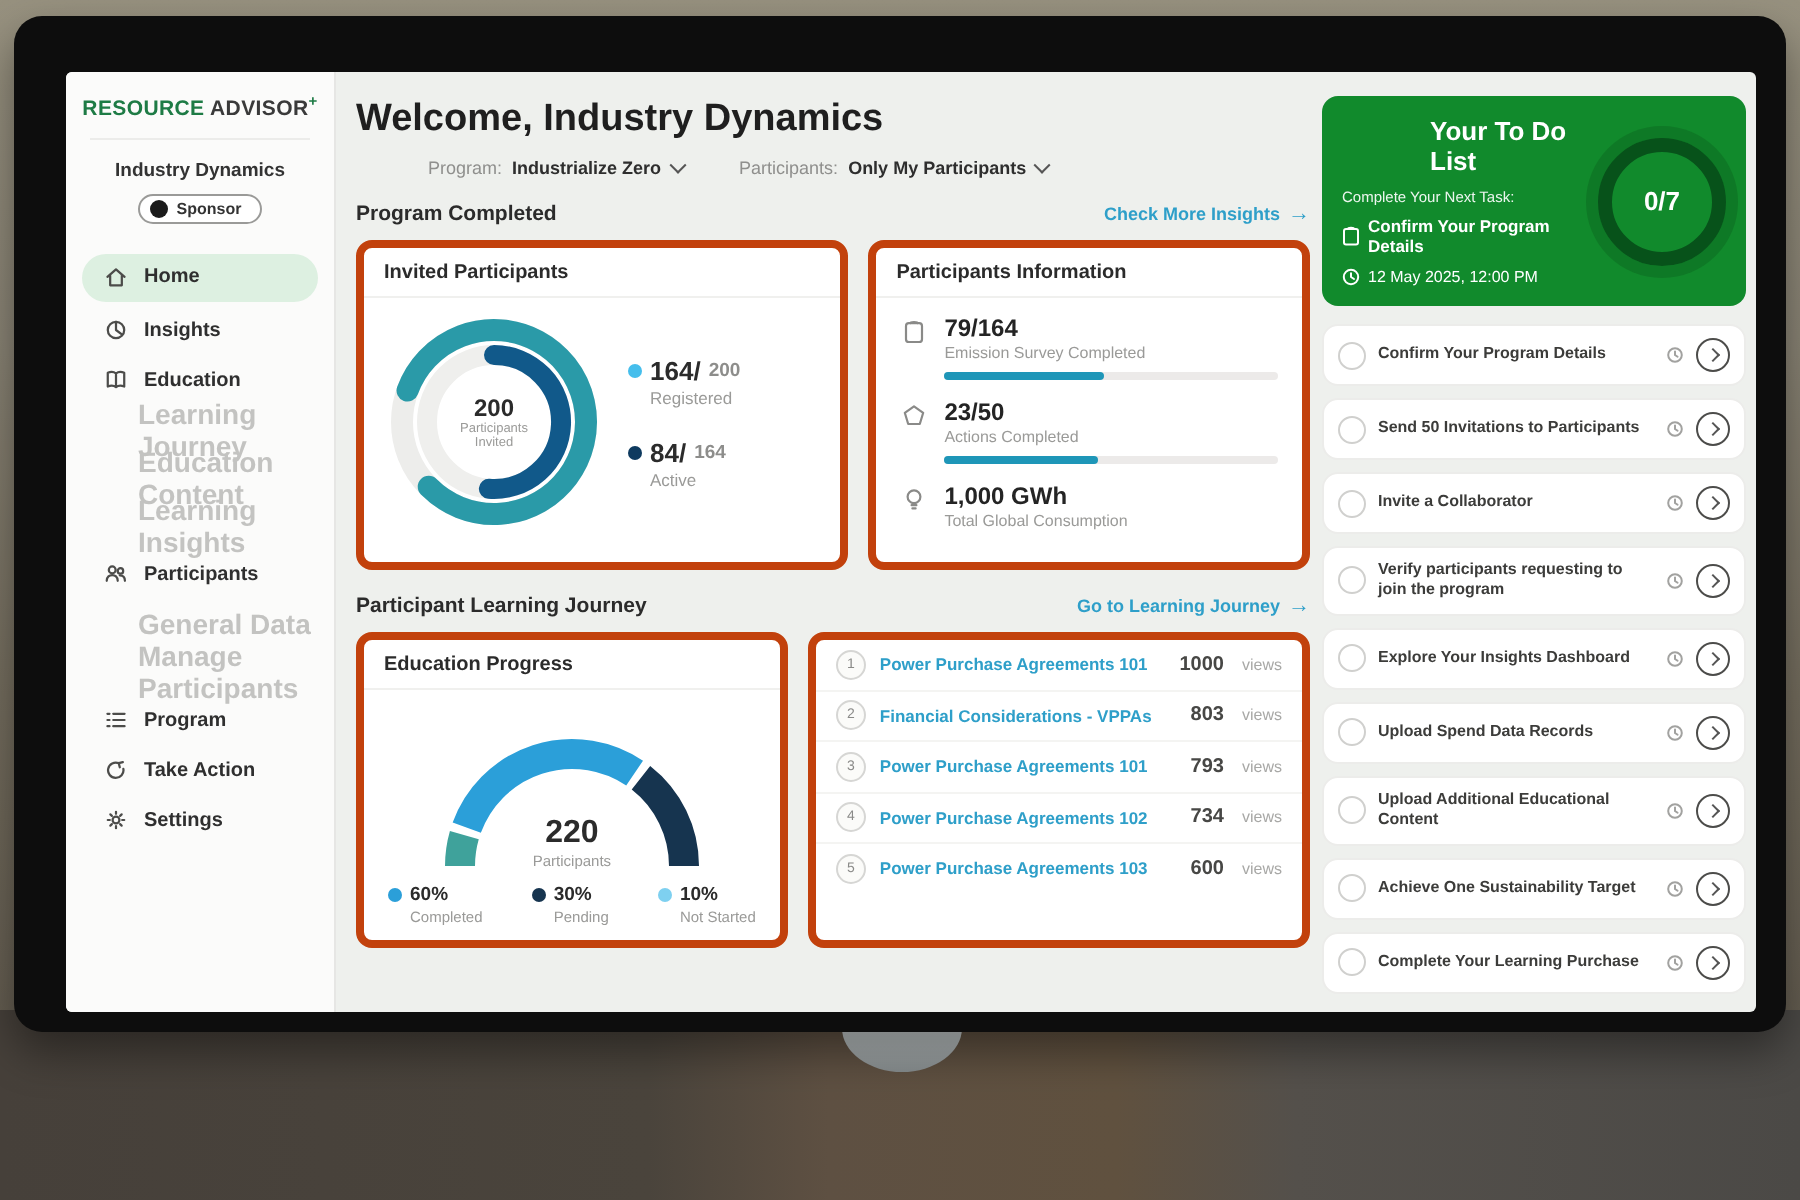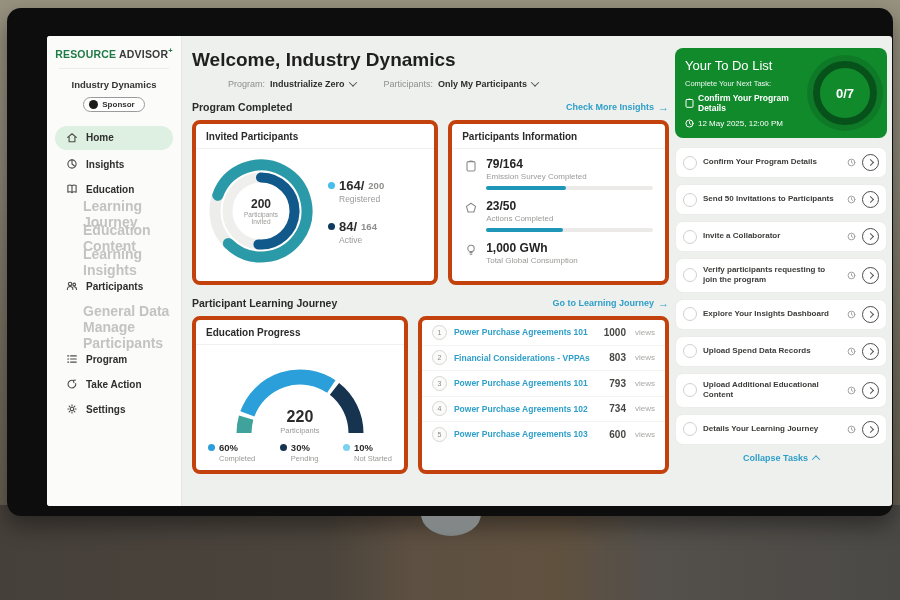--- a/index.html
+++ b/index.html
@@ -1,20 +1,20 @@
 <!DOCTYPE html>
 <html><head>
 <meta charset="utf-8">
 <style>
   html,body{margin:0;padding:0;width:900px;height:600px;overflow:hidden;background:#7b7568;font-family:"Liberation Sans",sans-serif;}
   .bg{position:absolute;inset:0;background:linear-gradient(180deg,#97917f 0%,#8a8475 28%,#746d5e 58%,#5b5449 100%);}
   .bg-bottom{position:absolute;left:0;right:0;top:505px;bottom:0;background:linear-gradient(90deg,#46403a 0%,#4a443c 36%,#5e5042 46%,#60513f 62%,#54504b 72%,#4b4946 100%);}
   .stand{position:absolute;left:421px;top:505px;width:60px;height:31px;background:linear-gradient(180deg,#eef2f2,#b9bfc0 45%,#858b8c);border-radius:6px 6px 30px 30px/6px 6px 22px 22px;}
   .monitor{position:absolute;left:7px;top:8px;width:886px;height:508px;background:#0d0d0d;border-radius:14px;box-shadow:0 10px 22px rgba(0,0,0,.4);}
-  .screen{position:absolute;left:40px;top:28px;width:845px;height:470px;background:#eef0ed;border-radius:3px;overflow:hidden;display:flex;color:#2d2d2d;}
+  .screen{position:absolute;left:26px;top:28px;width:845px;height:470px;background:#eef0ed;border-radius:3px;overflow:hidden;display:flex;color:#2d2d2d;}
 
   
   .sidebar{width:134px;background:#fbfbfa;border-right:1px solid #e6e6e4;flex-shrink:0;padding-top:10px;}
   .logo{text-align:center;font-size:10.5px;font-weight:bold;letter-spacing:.2px;}
   .logo .g{color:#1E7B45;} .logo .d{color:#3a3a3a;} .logo .p{color:#1E7B45;font-size:7.5px;vertical-align:super;}
   .side-div{border-bottom:1px solid #ececea;margin:8px 12px 0;}
   .org{text-align:center;font-size:9.5px;font-weight:bold;margin-top:10px;color:#333;}
   .badge-wrap{text-align:center;margin-top:5px;}
   .badge{display:inline-flex;align-items:center;gap:4px;border:1px solid #9a9a98;border-radius:11px;padding:2px 9px 2px 5px;font-size:8px;font-weight:bold;color:#333;background:#fff;}
   .badge-dot{width:9px;height:9px;border-radius:50%;background:#1b1b1b;}
@@ -80,21 +80,21 @@
   .lesson:last-child{border-bottom:none;}
   .lesson-rank{width:13px;height:13px;border:1px solid #d6d6d4;border-radius:50%;font-size:7px;color:#8a8a88;display:flex;align-items:center;justify-content:center;background:#fbfbf9;flex-shrink:0;}
   .lesson-title{flex:1;font-size:8.5px;font-weight:bold;color:#2E9FC9;white-space:nowrap;overflow:hidden;cursor:pointer;}
   .lesson-views{font-size:10px;font-weight:bold;color:#474745;}
   .lesson-word{font-size:8px;color:#a8a8a6;margin-left:2px;}
 
   
   .todo{width:212px;flex-shrink:0;margin-right:5px;padding-top:12px;display:flex;flex-direction:column;}
   .todo-head{border-radius:8px;color:#fff;padding:10px;display:flex;gap:6px;}
   .th-left{flex:1;min-width:0;}
-  .th-title{font-size:13px;font-weight:normal;}
+  .th-title{font-size:13px;font-weight:bold;margin-left:44px;}
   .th-sub{font-size:7.5px;margin-top:6px;opacity:.92;}
   .th-task{display:flex;align-items:center;gap:4px;font-size:8.5px;font-weight:bold;margin-top:5px;}
   .th-date{display:flex;align-items:center;gap:4px;font-size:8px;margin-top:6px;}
   .wic{flex-shrink:0;} .wic *{stroke:#fff;fill:none;stroke-width:1;stroke-linecap:round;stroke-linejoin:round;}
   .counter{width:50px;height:50px;border-radius:50%;border:7px solid #07521A;background:transparent;display:flex;align-items:center;justify-content:center;font-size:13px;font-weight:bold;align-self:center;box-shadow:0 0 0 6px rgba(8,70,20,.25);}
   .tasks{margin-top:9px;}
   .task{background:#fff;border:1px solid #ececea;border-radius:8px;padding:6px 7px;display:flex;align-items:center;gap:6px;margin-bottom:6px;cursor:pointer;}
   .task-check{width:12px;height:12px;border:1.5px solid #d0d0ce;border-radius:50%;flex-shrink:0;}
   .task-label{flex:1;font-size:8px;font-weight:bold;color:#3c3c3a;line-height:1.3;}
   .task-clock{flex-shrink:0;} .task-clock *{stroke:#a2a2a0;fill:none;stroke-width:1;stroke-linecap:round;}
@@ -468,21 +468,32 @@
             <svg class="task-clock" width="9" height="9" viewBox="0 0 9 9">
               <circle cx="4.5" cy="4.5" r="3.4"></circle>
               <path d="M4.5 2.8 V4.5 L5.8 5.4"></path>
             </svg>
             <span class="task-go">
               <span class="chev right"></span>
             </span>
           </div>
         <div class="task">
             <span class="task-check"></span>
-            <span class="task-label">Details Your Learning Journey</span>
+            <span class="task-label">Achieve One Sustainability Target</span>
+            <svg class="task-clock" width="9" height="9" viewBox="0 0 9 9">
+              <circle cx="4.5" cy="4.5" r="3.4"></circle>
+              <path d="M4.5 2.8 V4.5 L5.8 5.4"></path>
+            </svg>
+            <span class="task-go">
+              <span class="chev right"></span>
+            </span>
+          </div>
+        <div class="task">
+            <span class="task-check"></span>
+            <span class="task-label">Complete Your Learning Purchase</span>
             <svg class="task-clock" width="9" height="9" viewBox="0 0 9 9">
               <circle cx="4.5" cy="4.5" r="3.4"></circle>
               <path d="M4.5 2.8 V4.5 L5.8 5.4"></path>
             </svg>
             <span class="task-go">
               <span class="chev right"></span>
             </span>
           </div>
       </div>
 

